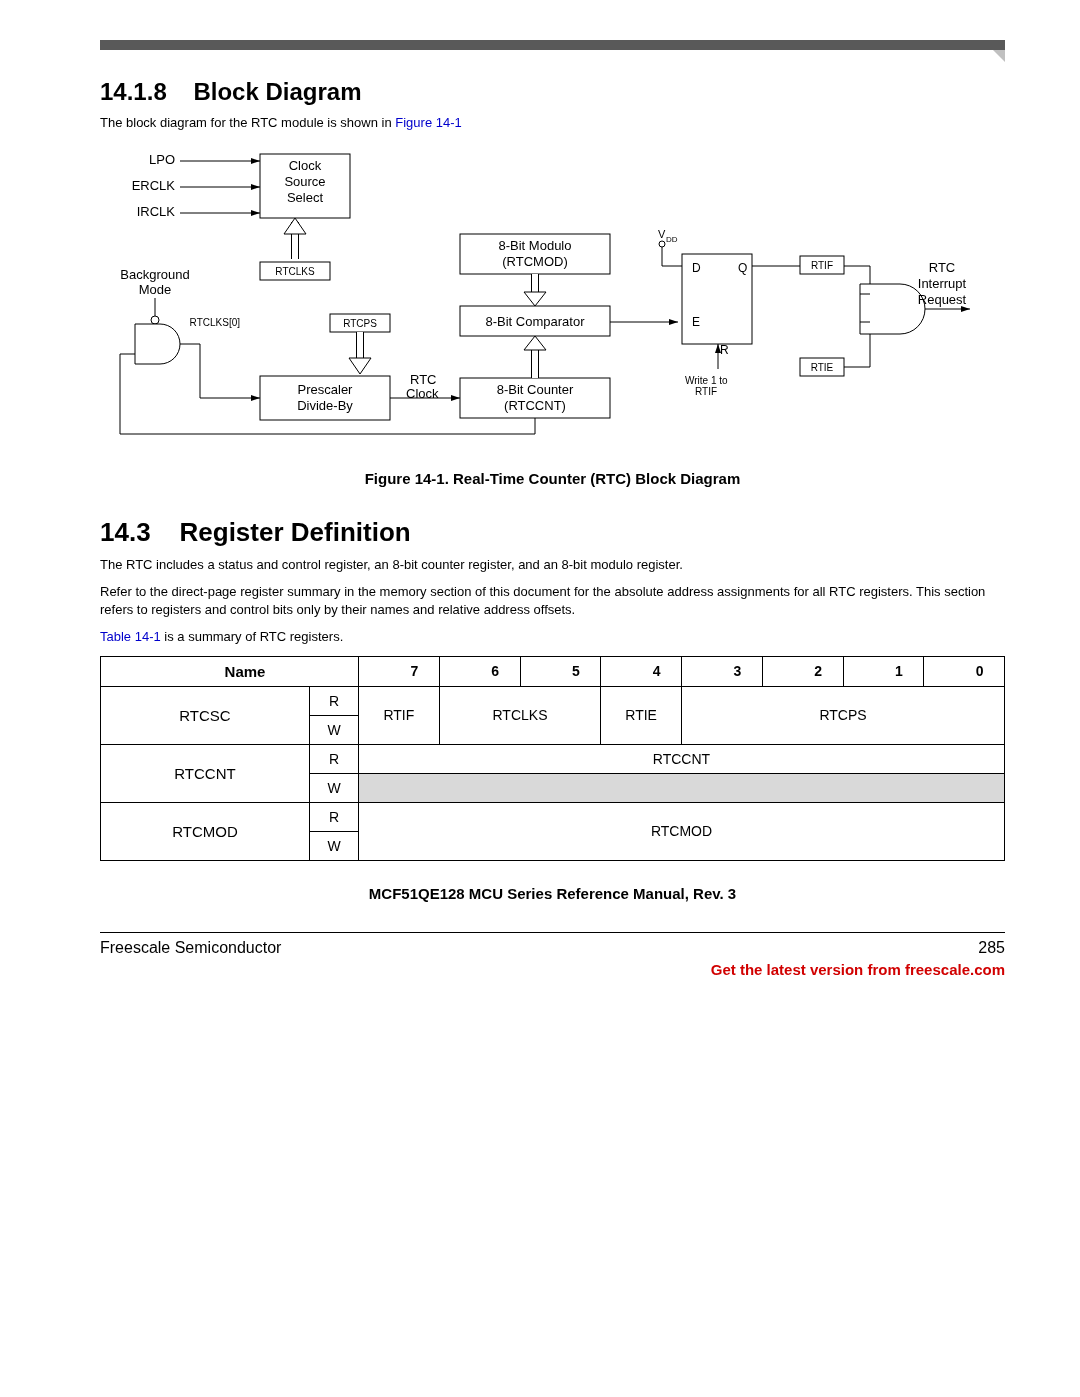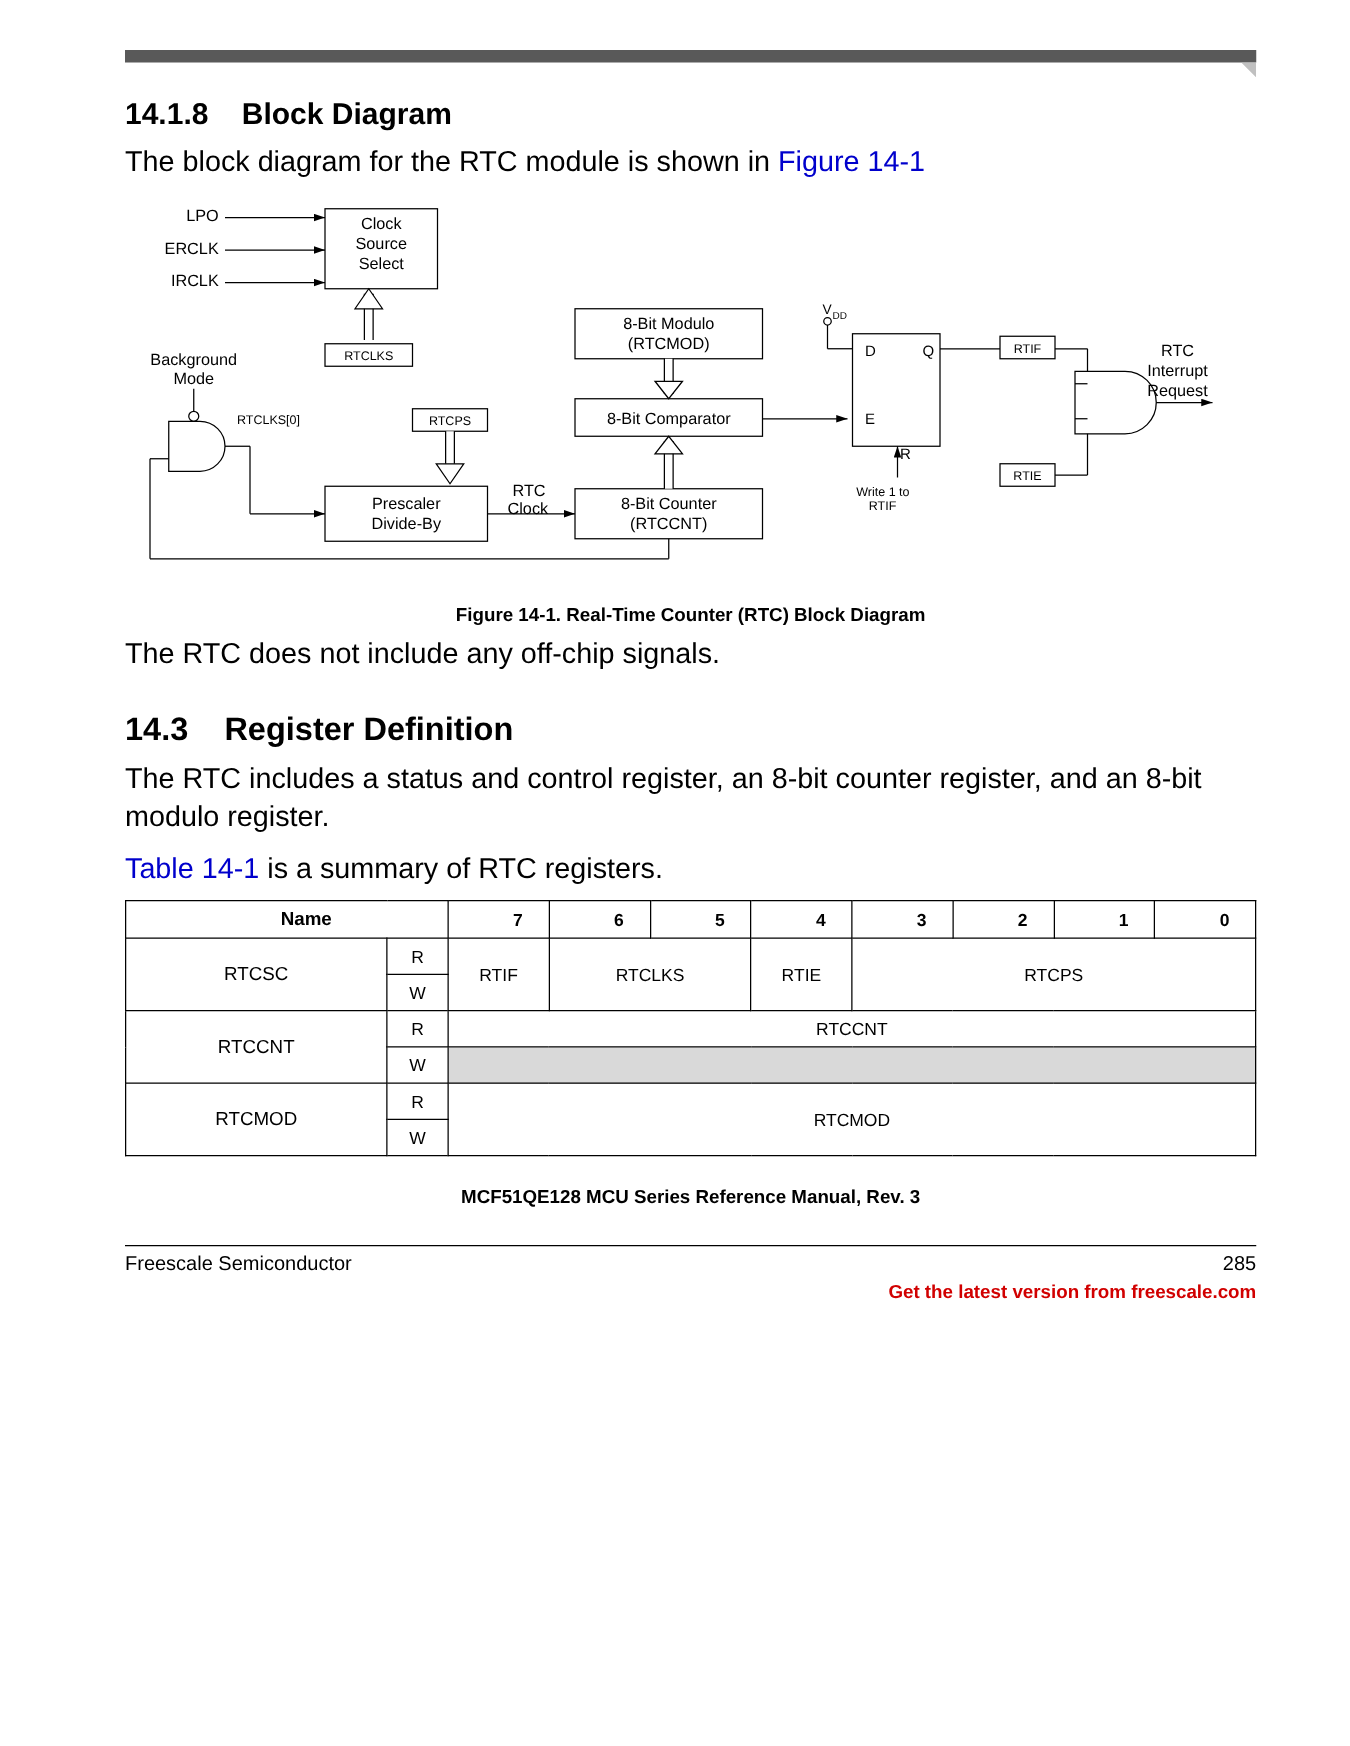--- a/index.html
+++ b/index.html
@@ -34,21 +34,21 @@
     font-size: 24px;
     font-weight: bold;
     margin: 12px 0 8px 0;
   }
   h2.section {
     font-size: 26px;
     font-weight: bold;
     margin: 30px 0 8px 0;
   }
   p.body {
-    font-size: 23px;
+    font-size: 13px;
     line-height: 1.35;
     margin: 6px 0 10px 0;
   }
   .link { color: #0000cc; }
   .figure-caption, .table-caption {
     text-align: center;
     font-weight: bold;
     font-size: 15px;
     margin: 12px 0 4px 0;
   }
@@ -233,27 +233,27 @@
       <text x="842" y="144" font-size="13" text-anchor="middle">Interrupt</text>
       <text x="842" y="160" font-size="13" text-anchor="middle">Request</text>
 
       <line x1="435" y1="274" x2="435" y2="290" stroke="#000"></line>
       <line x1="435" y1="290" x2="20" y2="290" stroke="#000"></line>
     </svg>
   </div>
 
   <div class="figure-caption">Figure 14-1. Real-Time Counter (RTC) Block Diagram</div>
 
-  <p class="body">The RTC does not include any off-chip signals.</p>
 
   <h2 class="section">
     <span>14.3</span>&nbsp;&nbsp;&nbsp;
     <span>Register Definition</span>
   </h2>
   <p class="body">The RTC includes a status and control register, an 8-bit counter register, and an 8-bit modulo register.</p>
+  <p class="body">Refer to the direct-page register summary in the memory section of this document for the absolute address assignments for all RTC registers. This section refers to registers and control bits only by their names and relative address offsets.</p>
   <p class="body">
     <span class="link">Table 14-1</span><span> is a summary of RTC registers.</span>
   </p>
 
 
   <table class="reg">
     <tbody>
         <tr>
       <th colspan="2" class="name-col">Name</th>
       <th>7</th>

